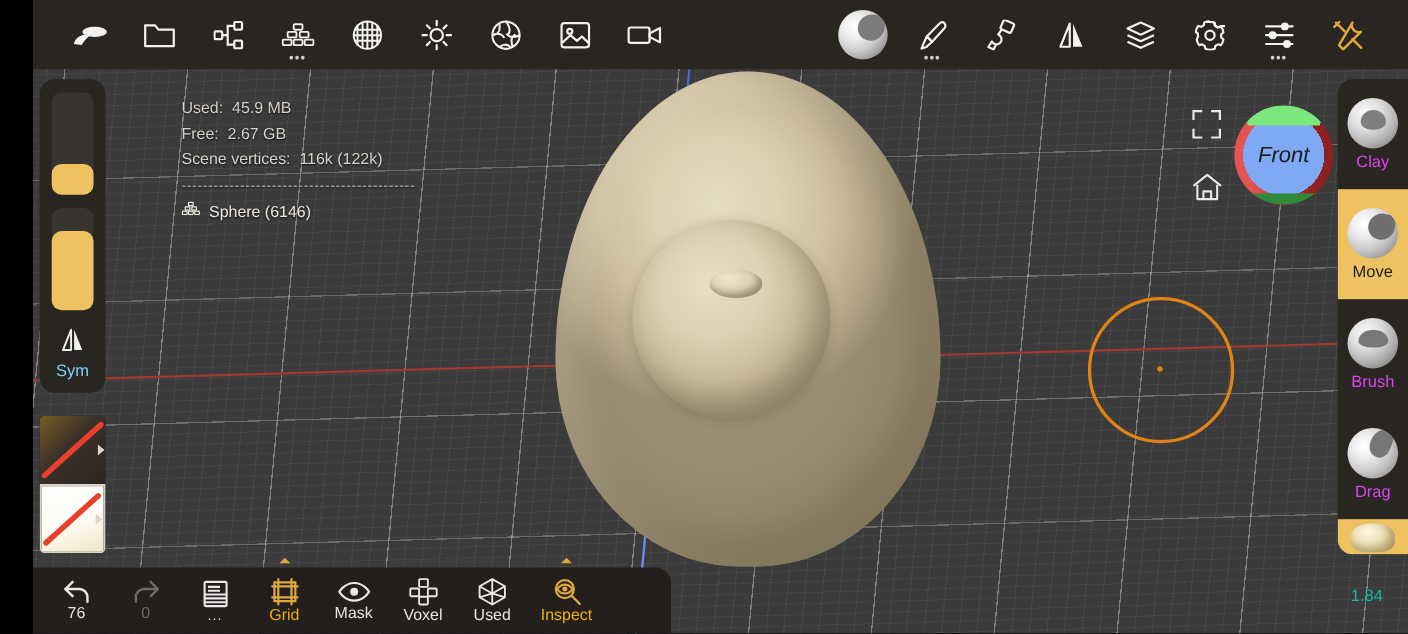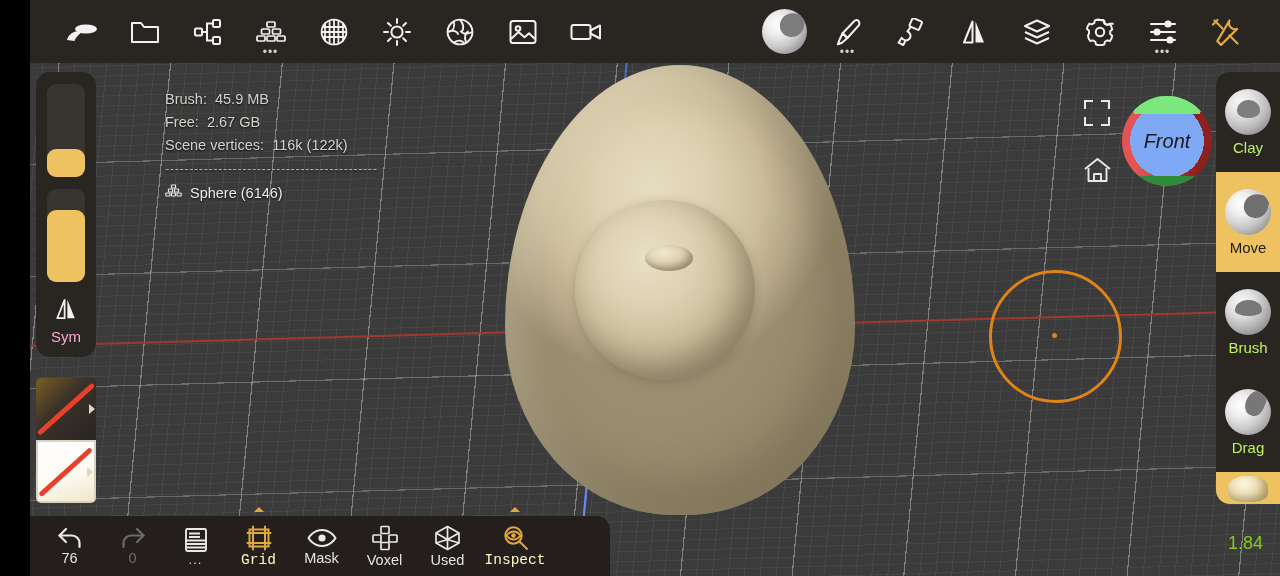--- a/index.html
+++ b/index.html
@@ -116,21 +116,21 @@
   .slider-fill{ position:absolute; left:0; right:0; bottom:0; background:#eec260; border-radius:9px; }
   #slider-1{ top:12px; height:93px; }
   #slider-1 .slider-fill{ height:28px; }
   #slider-2{ top:117px; height:93px; }
   #slider-2 .slider-fill{ height:72px; }
   #sym-btn{
     position:absolute; left:0; top:218px; width:60px; height:62px;
     display:flex; flex-direction:column; align-items:center; justify-content:center;
     gap:3px; cursor:pointer;
   }
-  #sym-btn .lbl{ font-size:15px; color:#f9a8d4; }
+  #sym-btn .lbl{ font-size:15px; color:#7dd3fc; }
 
   #swatches{
     position:absolute; left:36px; top:378px; width:60px; height:125px;
     background:#262220; border-radius:5px; overflow:hidden;
   }
   .swatch{ position:relative; width:60px; height:62px; overflow:hidden; }
   #swatch-material{
     background:linear-gradient(135deg, #7a5f22 0%, #3a3129 42%, #2a2522 100%);
   }
   #swatch-color{
@@ -189,21 +189,21 @@
   #rightbar{
     position:absolute; left:1216px; top:72px; width:64px; height:432px;
     background:#292521; border-radius:14px 0 0 14px; overflow:hidden;
   }
   .rtool{
     position:relative; width:64px; height:100px;
     display:flex; flex-direction:column; align-items:center; justify-content:center;
     gap:4px; cursor:pointer;
   }
   .rtool.active{ background:#eec260; }
-  .rtool .lbl{ font-size:15px; color:#bef264; }
+  .rtool .lbl{ font-size:15px; color:#d946ef; }
   .rtool.active .lbl{ color:#1e1a16; }
   .tool-ball{ width:46px; height:46px; border-radius:50%; position:relative; overflow:hidden; }
   .tb-clay{ background:radial-gradient(circle at 36% 30%, #fbfbfb 0%, #e2e2e2 30%, #b6b6b6 62%, #808080 88%, #5c5c5c 100%); }
   .tb-clay::after{ content:""; position:absolute; left:25%; top:24%; width:52%; height:40%;
     background:#7e7e7e; border-radius:50% 50% 46% 46%/60% 60% 40% 40%; }
   .tb-brush{ background:radial-gradient(circle at 36% 30%, #fbfbfb 0%, #dedede 32%, #ababab 64%, #787878 90%, #555 100%); }
   .tb-brush::after{ content:""; position:absolute; left:22%; top:26%; width:58%; height:34%;
     background:#787878; border-radius:50%/70% 70% 40% 40%; }
   .tb-move{ background:radial-gradient(circle at 34% 32%, #ffffff 0%, #eeeeee 26%, #c6c6c6 56%, #909090 84%, #606060 100%); }
   .tb-move::after{ content:""; position:absolute; right:3px; top:5px; width:24px; height:24px;
@@ -214,36 +214,36 @@
   #rtool-partial{
     position:absolute; left:0; top:400px; width:64px; height:32px; background:#eec260;
     display:flex; align-items:flex-start; justify-content:center; padding-top:4px;
   }
   .rock{
     width:40px; height:26px; border-radius:44% 44% 36% 36%;
     background:radial-gradient(circle at 40% 28%, #fdf7e2 0%, #efe2bb 40%, #d9c88f 75%, #bda96f 100%);
     box-shadow: inset -4px -4px 8px rgba(120,100,55,.45);
   }
   #version{
-    position:absolute; left:1228px; top:533px; font-size:18px; color:#84cc16;
+    position:absolute; left:1228px; top:533px; font-size:15px; color:#14b8a6;
   }
 
   
   #bottombar{
     position:absolute; left:30px; top:516px; width:580px; height:60px;
     background:#241f1c; border-radius:0 14px 0 0;
     display:flex; align-items:center;
   }
   .bb-btn{
     position:relative; width:63px; height:76px;
     display:flex; flex-direction:column; align-items:center; justify-content:center;
     gap:1px; cursor:pointer;
   }
   .bb-btn .lbl{ font-size:14.5px; color:#e4e4e4; line-height:16px; }
-  .bb-btn.amber .lbl{ color:#fef9c3;font-family:Liberation Mono, monospace; }
+  .bb-btn.amber .lbl{ color:#eab308; }
   .bb-btn.dim .lbl{ color:#6d6a67; }
   .bb-btn .dots2{ font-size:13px; color:#d8d8d8; line-height:12px; letter-spacing:1px; }
   .caret{
     position:absolute; top:-1px; left:50%; margin-left:-5px;
     width:0; height:0; border-left:5px solid transparent;
     border-right:5px solid transparent; border-bottom:5px solid #e0a940;
   }
   .bb-wide{ width:72px;justify-content:center; }
 </style>
 </head>
@@ -264,21 +264,21 @@
       <div class="blob-body"></div>
       <div class="blob-dome"></div>
       <div class="blob-nub"></div>
     </div>
 
     <div id="brush-cursor"></div>
     <div id="brush-dot"></div>
 
     <div id="stats">
       <div>
-        <span>Brush:</span>
+        <span>Used:</span>
         &nbsp;<span>45.9 MB</span>
       </div>
       <div>
         <span>Free:</span>
         &nbsp;<span>2.67 GB</span>
       </div>
       <div>
         <span>Scene vertices:</span>
         &nbsp;<span>116k (122k)</span>
       </div>

